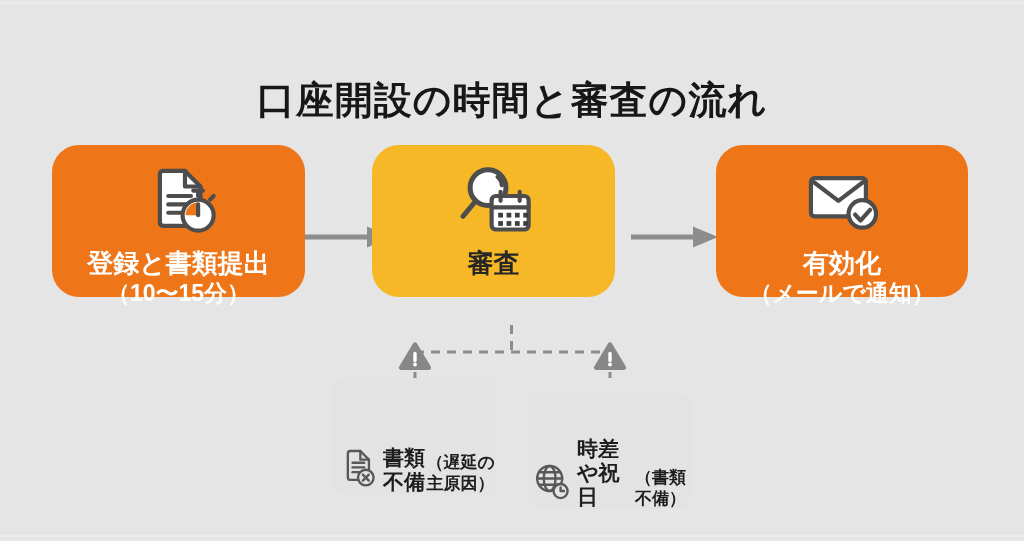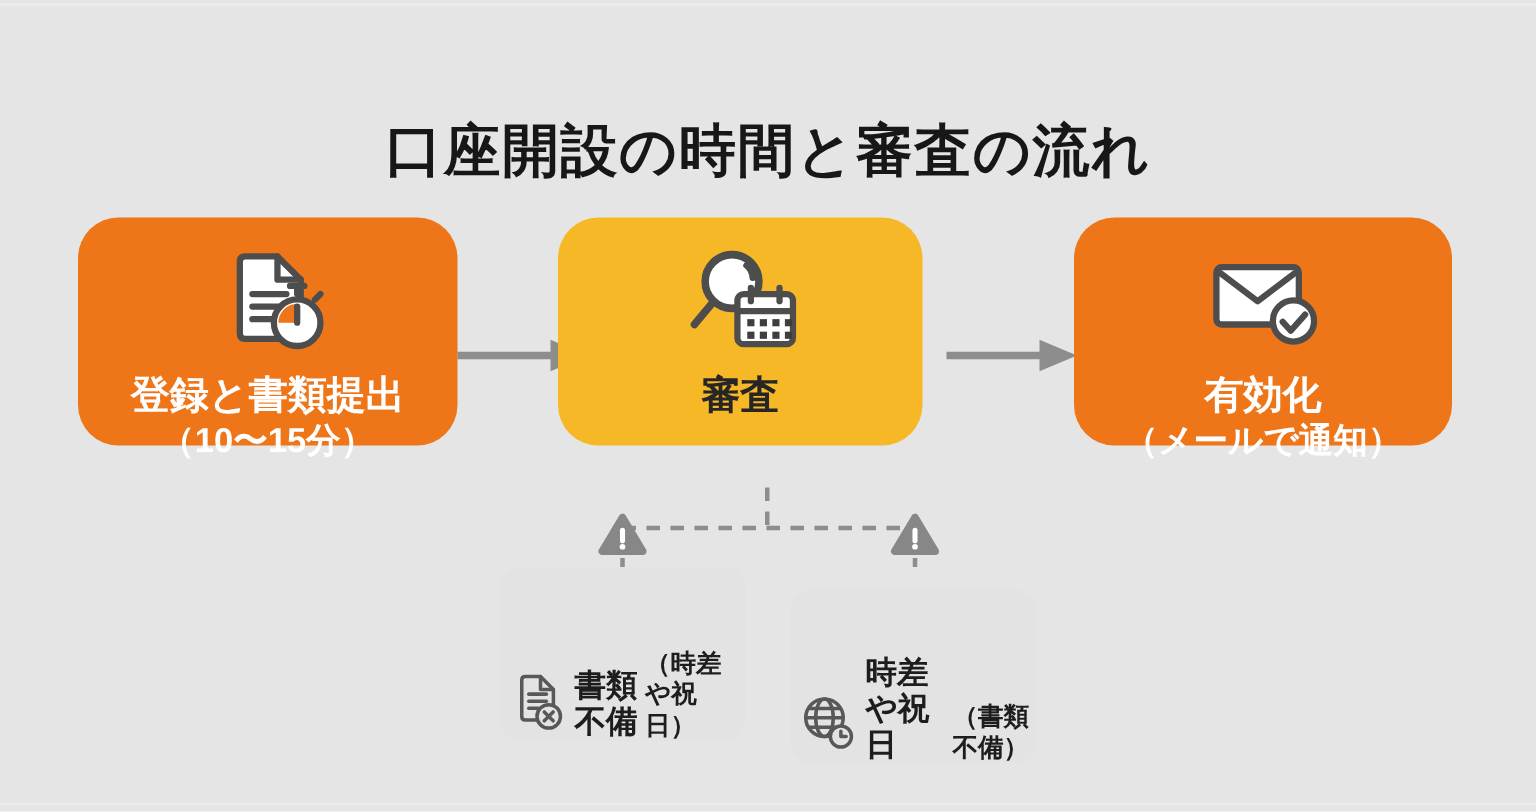--- a/index.html
+++ b/index.html
@@ -164,21 +164,21 @@
       <path class="fillg gstrk" d="M19 12 q0-3 3-3 h13 l11 11 v23 q0 3 -3 3 h-21 q-3 0 -3 -3 z"></path>
       <path class="gstrk" d="M35 9 v11 h11"></path>
       <line class="gstrk" x1="25" y1="24" x2="40" y2="24"></line>
       <line class="gstrk" x1="25" y1="30" x2="40" y2="30"></line>
       <line class="gstrk" x1="25" y1="36" x2="33" y2="36"></line>
       <circle class="fillg gstrk" cx="42" cy="43" r="10"></circle>
       <line class="gstrk" x1="38.2" y1="39.2" x2="45.8" y2="46.8"></line>
       <line class="gstrk" x1="45.8" y1="39.2" x2="38.2" y2="46.8"></line>
     </svg>
     <div class="cause-label">書類不備</div>
-    <div class="cause-sub">（時差や祝日）</div>
+    <div class="cause-sub">（遅延の主原因）</div>
   </div>
 
   <div class="cause cause2">
     <svg class="cause-icon" viewBox="0 0 64 64">
       <circle class="gstrk" cx="29" cy="25" r="16"></circle>
       <ellipse class="gstrk" cx="29" cy="25" rx="7.5" ry="16"></ellipse>
       <line class="gstrk" x1="13" y1="25" x2="45" y2="25"></line>
       <line class="gstrk" x1="16" y1="17" x2="42" y2="17"></line>
       <line class="gstrk" x1="16" y1="33" x2="42" y2="33"></line>
       <circle class="fillg gstrk" cx="43" cy="41" r="9"></circle>

